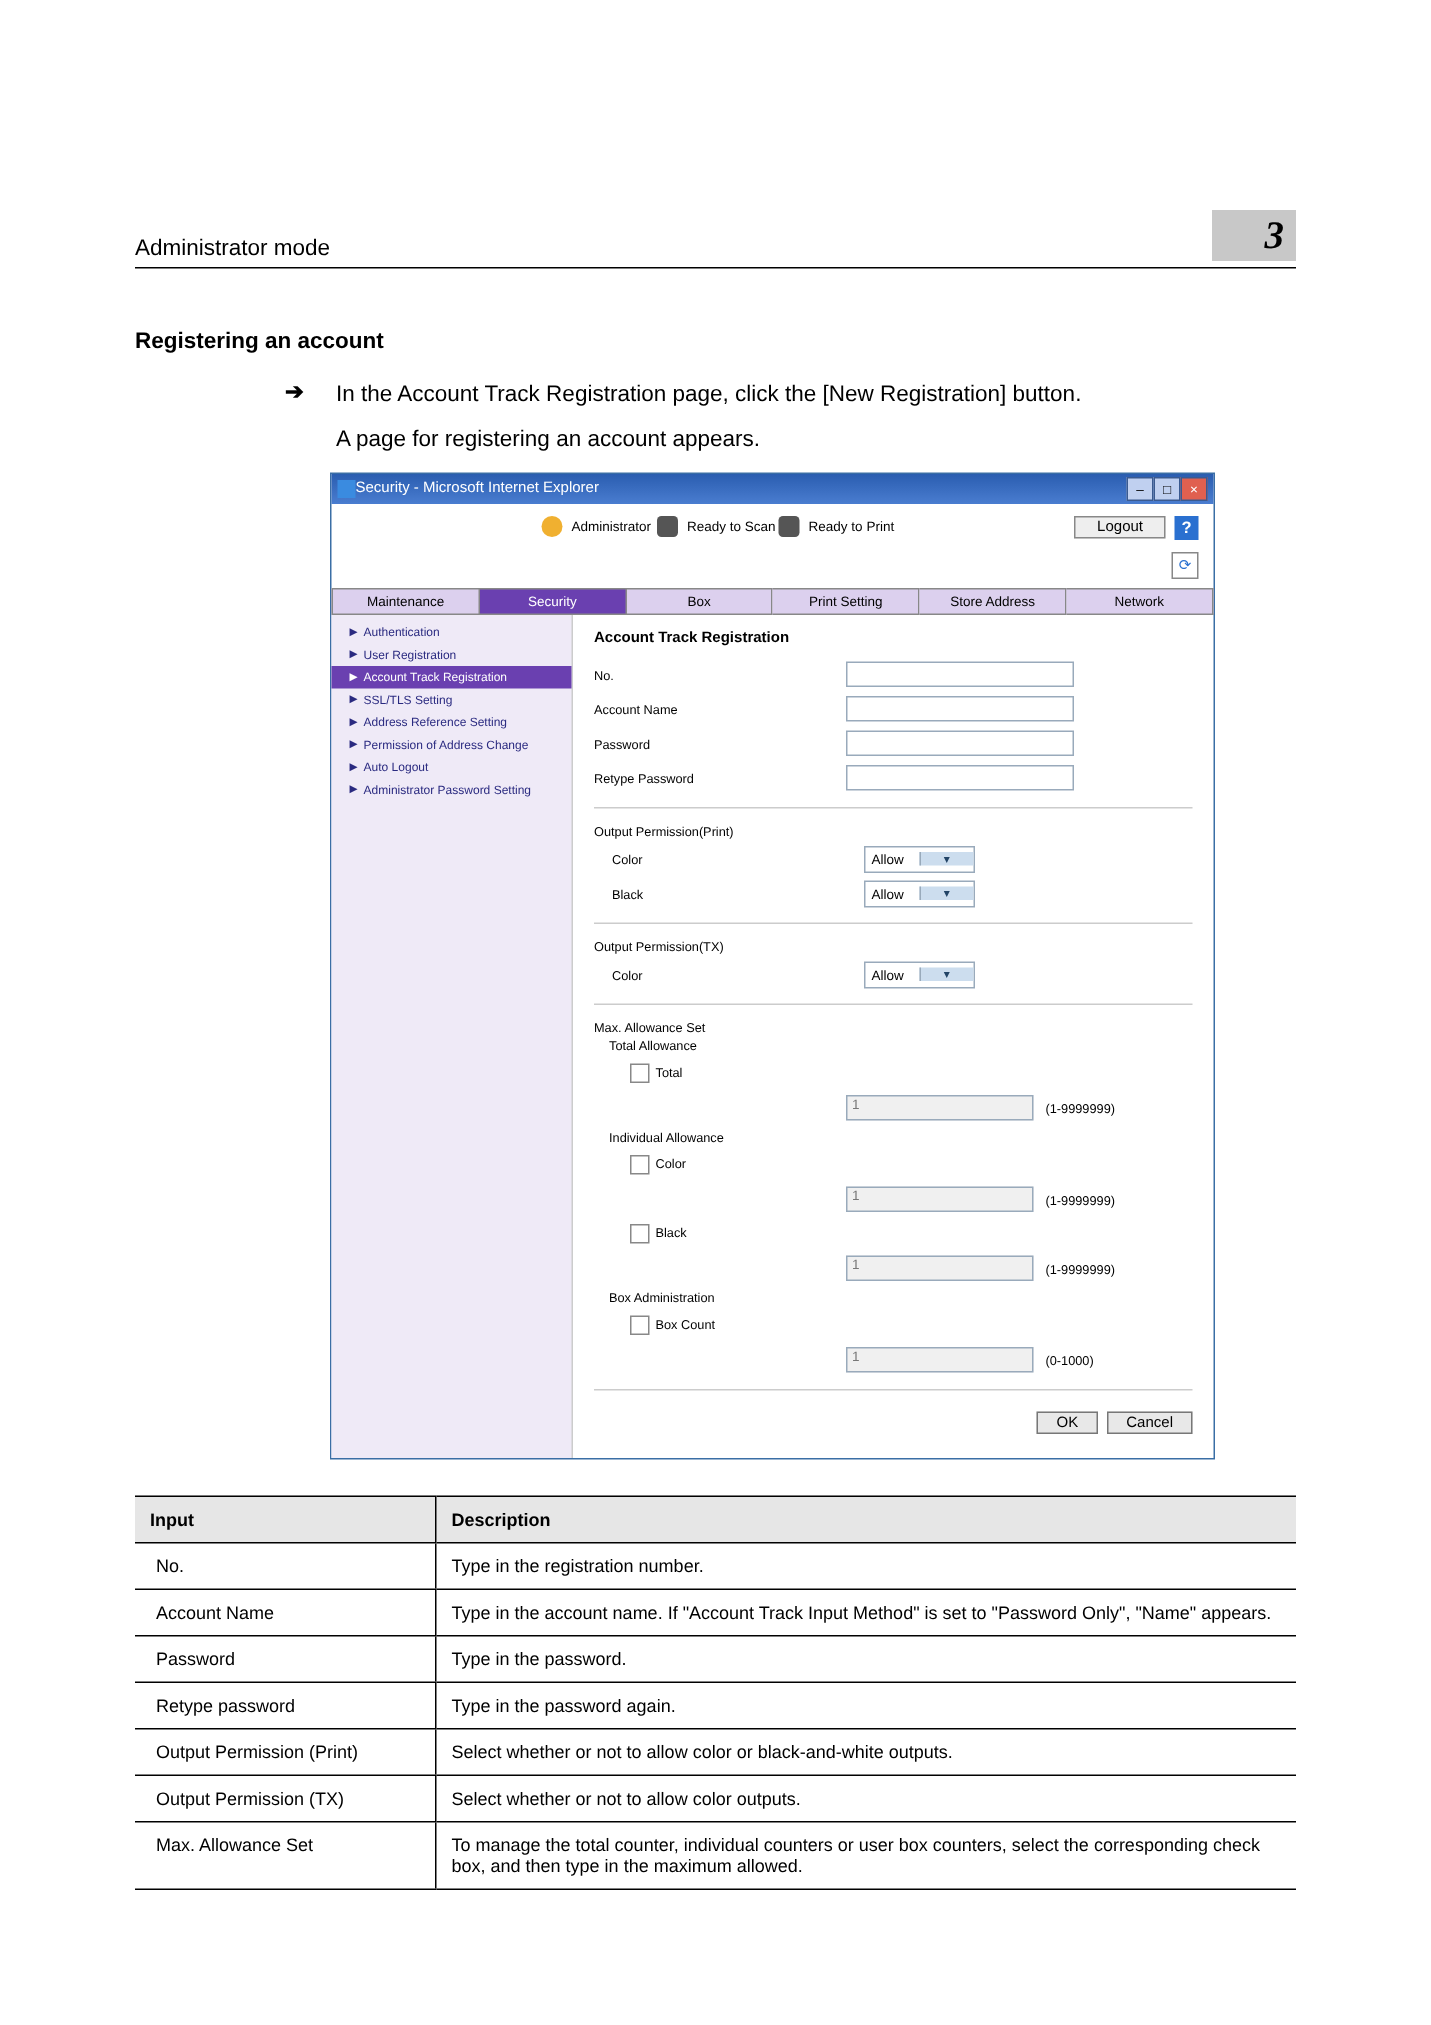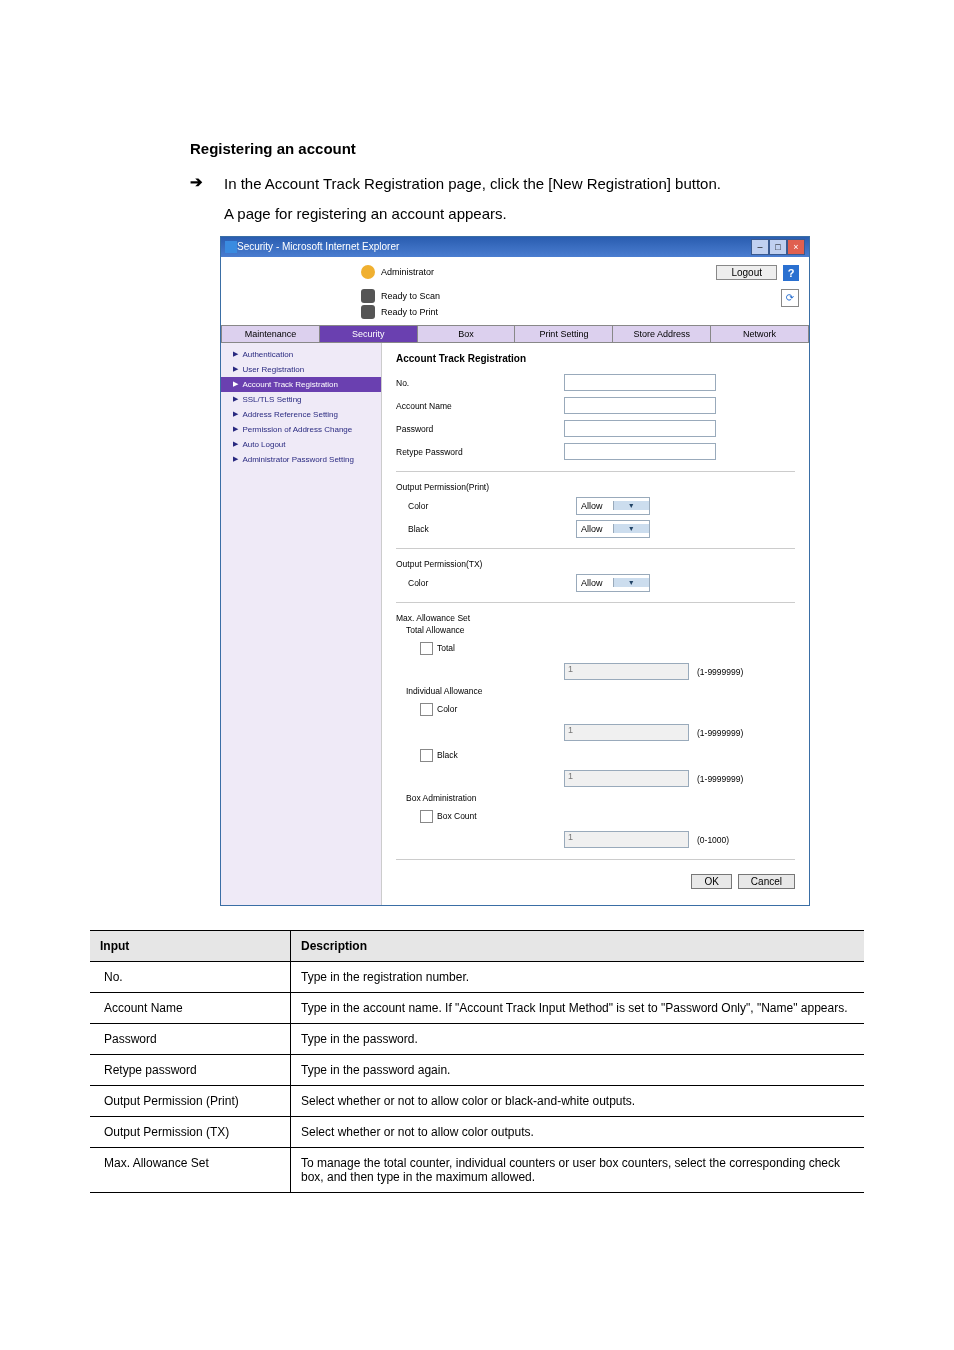--- a/index.html
+++ b/index.html
@@ -30,21 +30,20 @@
     justify-content: flex-end;
     padding-right: 8px;
     font-size: 26px;
     font-weight: bold;
     font-style: italic;
     font-family: "Times New Roman", serif;
   }
   .section-heading {
     font-size: 15px;
     font-weight: bold;
-    margin-left: 100px;
     margin-bottom: 16px;
   }
   .step {
     display: flex;
     margin-left: 100px;
     margin-bottom: 10px;
   }
   .arrow {
     width: 34px;
     font-weight: bold;
@@ -72,21 +71,21 @@
     font-size: 10px;
   }
   .ie-title-spacer { flex: 1; }
   .wbtn { width: 16px; height: 14px; background:#c0d0f0; border:1px solid #3a5a90; display:flex; align-items:center; justify-content:center; font-size:9px; color:#000; }
   .wbtn.close { background:#e06050; color:#fff; }
   .ie-menu { padding: 2px 4px; font-size: 10px; display:flex; gap:8px; border-bottom:1px solid #ccc; }
   .ie-menu span { }
   .ie-menu-spacer { flex:1; }
   .ie-flag { width:16px; height:14px; background:linear-gradient(45deg,#d00,#00a,#0a0,#fc0); }
   .top-area { padding: 8px 10px 6px 10px; display:flex; align-items:flex-start; }
-  .top-left { flex:1; display:flex; flex-direction:column; gap:2px; padding-left:130px; }
+  .top-left { flex:1; display:flex; flex-direction:row; gap:2px; padding-left:130px; }
   .top-left-row { display:flex; align-items:center; gap:6px; font-size:9px; }
   .tl-icon { width:14px; height:14px; border-radius:50%; }
   .top-right { display:flex; flex-direction:column; gap:8px; align-items:flex-end; }
   .logout-btn { border:1px solid #888; background:#eee; padding:1px 14px; font-size:10px; }
   .help-q { background:#2a70d0; color:#fff; width:16px; height:16px; display:flex; align-items:center; justify-content:center; font-size:11px; font-weight:bold; }
   .refresh-ic { width:16px; height:16px; border:1px solid #888; display:flex; align-items:center; justify-content:center; color:#2a70d0; font-size:10px; }
   .nav-tabs { display:flex; font-size:9px; }
   .nav-tabs .tab { flex:1; text-align:center; padding:3px 2px; border-top:1px solid #888; border-bottom:1px solid #888; border-right:1px solid #888; background:#dcd0ee; }
   .nav-tabs .tab:first-child { border-left:1px solid #888; }
   .nav-tabs .tab.active { background:#6a40b0; color:#fff; }
@@ -131,20 +130,24 @@
   .desc-table thead th { background:#e6e6e6; font-weight:bold; }
   .desc-table th.col-item { width:180px; }
   .desc-table .mid-sep { border-left: 1px solid #000; }
   .desc-table td:first-child { padding-left:14px; }
 </style>
 </head>
 <body>
 
 <div class="page">
 
+  <div class="header-row">
+    <div class="header-title">Administrator mode</div>
+    <div class="chapter-badge">3</div>
+  </div>
 
   <div class="section-heading">Registering an account</div>
 
   <div class="step">
     <div class="arrow">➔</div>
     <div class="step-text">In the Account Track Registration page, click the [New Registration] button.</div>
   </div>
   <div class="indented">A page for registering an account appears.</div>
 
   <div class="ie-window">

